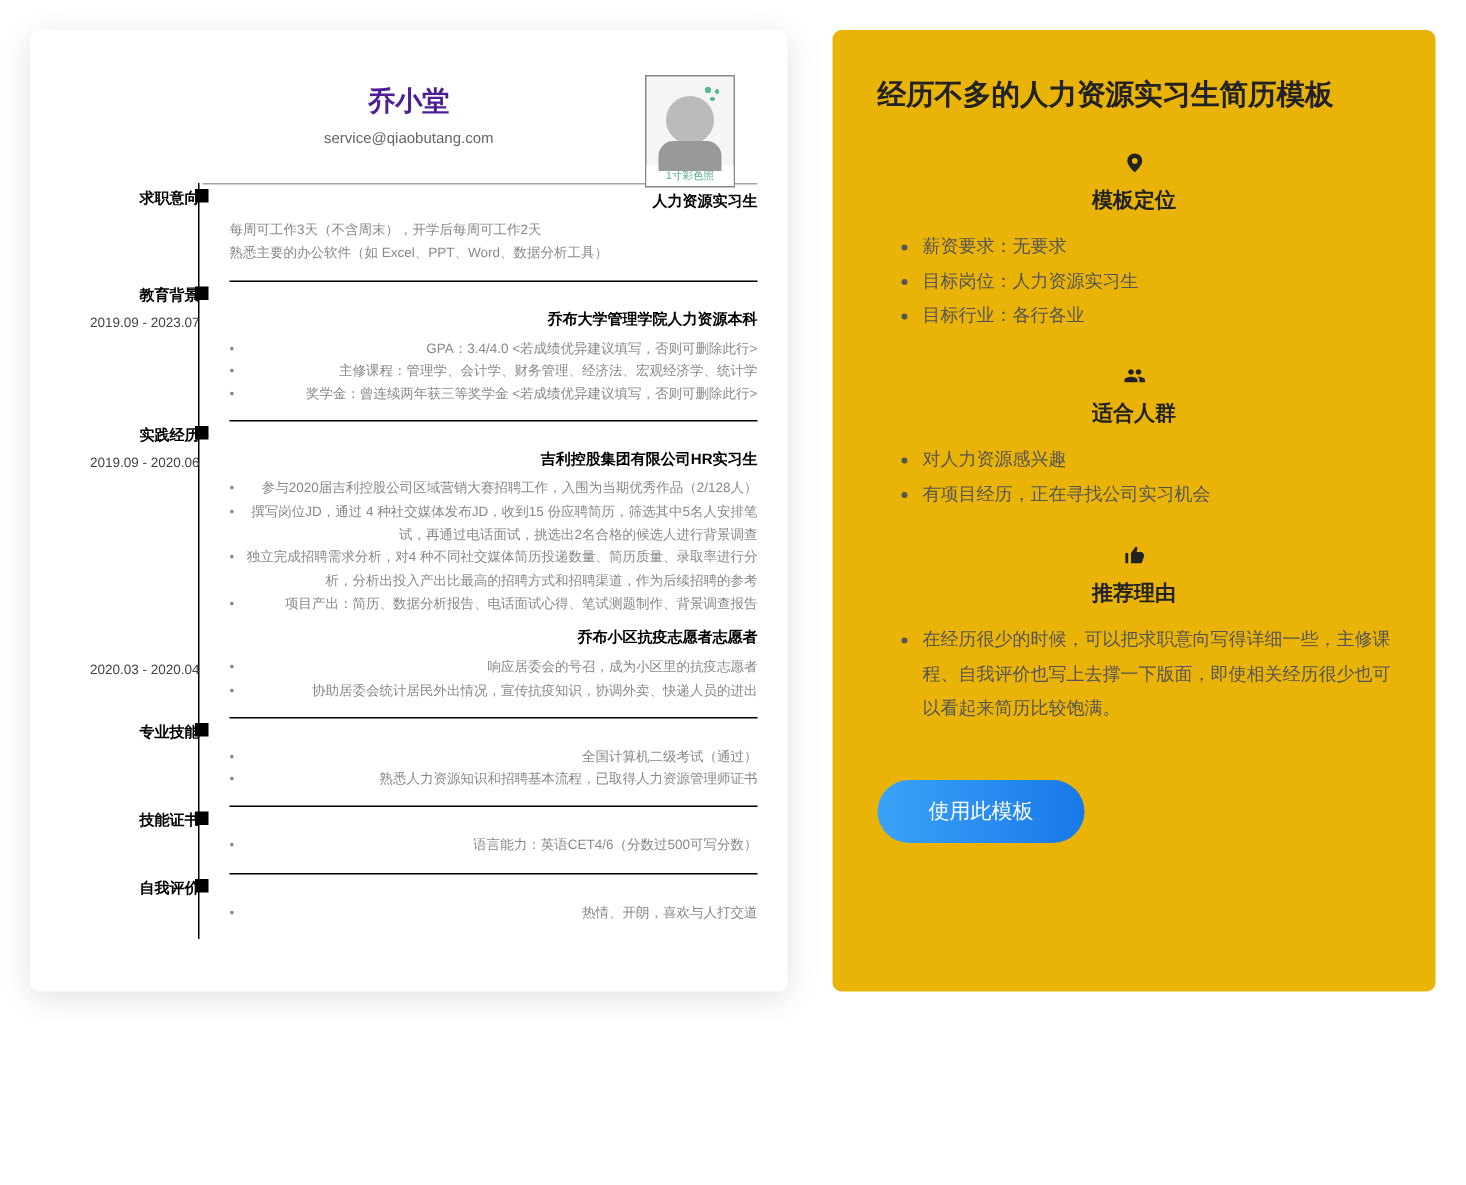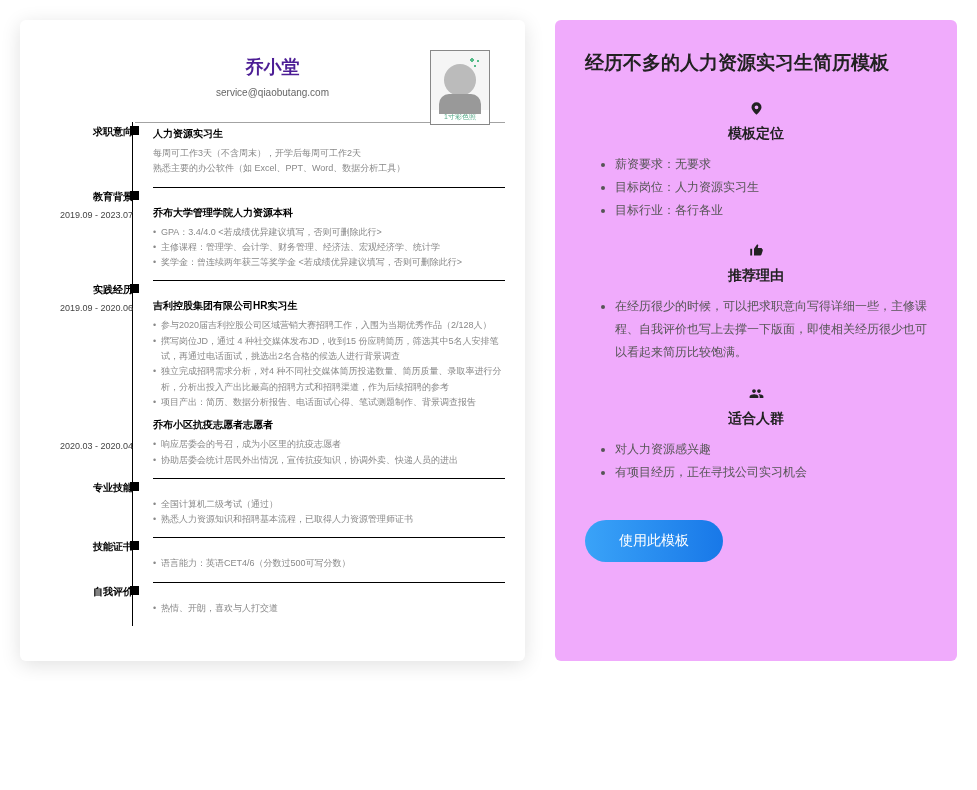--- a/index.html
+++ b/index.html
@@ -136,29 +136,30 @@
       text-align: right;
       font-size: 9px;
       color: #444;
     }
     .section-content {
       border-bottom: 1px solid #000;
       padding: 4px 0 10px 0;
     }
     .row-head {
       display: flex;
-      justify-content: flex-start;
+      justify-content: flex-end;
       font-size: 10px;
       font-weight: bold;
       color: #000;
       margin-bottom: 5px;
     }
     .bullets {
       list-style: none;
       padding: 0;
+      text-align: right;
     }
     .bullets li {
       font-size: 9px;
       color: #888;
       line-height: 1.7;
       position: relative;
       padding-left: 8px;
     }
     .bullets li::before {
       content: '•';
@@ -168,21 +169,21 @@
     .desc-line {
       font-size: 9px;
       color: #888;
       line-height: 1.7;
     }
     .entry-block { margin-bottom: 8px; }
     .entry-block:last-child { margin-bottom: 0; }
 
     
     .info-panel {
-      background: #f0abfc;
+      background: #eab308;
       border-radius: 6px;
       padding: 30px 30px 40px 30px;
       flex: 1;
     }
     .info-title {
       font-size: 19px;
       font-weight: bold;
       color: #222;
       margin-bottom: 25px;
     }
@@ -359,40 +360,40 @@
         <li>薪资要求：无要求</li>
         <li>目标岗位：人力资源实习生</li>
         <li>目标行业：各行各业</li>
       </ul>
     </div>
 
     <div class="info-section">
       <div class="info-heading">
         <span>
           <svg viewBox="0 0 24 24" fill="#222">
+              <path d="M16 11c1.66 0 3-1.34 3-3s-1.34-3-3-3-3 1.34-3 3 1.34 3 3 3zm-8 0c1.66 0 3-1.34 3-3S9.66 5 8 5 5 6.34 5 8s1.34 3 3 3zm0 2c-2.33 0-7 1.17-7 3.5V19h14v-2.5c0-2.33-4.67-3.5-7-3.5zm8 0c-.29 0-.62.02-.97.05 1.16.84 1.97 1.97 1.97 3.45V19h6v-2.5c0-2.33-4.67-3.5-7-3.5z"></path>
+            </svg>
+        </span>
+        <span>适合人群</span>
+      </div>
+      <ul class="info-list">
+        <li>对人力资源感兴趣</li>
+        <li>有项目经历，正在寻找公司实习机会</li>
+      </ul>
+    </div>
+
+    <div class="info-section">
+      <div class="info-heading">
+        <span>
+          <svg viewBox="0 0 24 24" fill="#222">
               <path d="M2 20h3V9H2v11zm19-10c0-1.1-.9-2-2-2h-5l.8-4c.1-.4-.1-.8-.4-1.1-.5-.5-1.4-.5-1.9 0L8 9v11h10c.8 0 1.5-.5 1.8-1.2l2-6c.1-.3.2-.6.2-.8v-2z"></path>
             </svg>
         </span>
         <span>推荐理由</span>
       </div>
       <ul class="info-list">
         <li>在经历很少的时候，可以把求职意向写得详细一些，主修课程、自我评价也写上去撑一下版面，即使相关经历很少也可以看起来简历比较饱满。</li>
       </ul>
     </div>
 
-    <div class="info-section">
-      <div class="info-heading">
-        <span>
-          <svg viewBox="0 0 24 24" fill="#222">
-              <path d="M16 11c1.66 0 3-1.34 3-3s-1.34-3-3-3-3 1.34-3 3 1.34 3 3 3zm-8 0c1.66 0 3-1.34 3-3S9.66 5 8 5 5 6.34 5 8s1.34 3 3 3zm0 2c-2.33 0-7 1.17-7 3.5V19h14v-2.5c0-2.33-4.67-3.5-7-3.5zm8 0c-.29 0-.62.02-.97.05 1.16.84 1.97 1.97 1.97 3.45V19h6v-2.5c0-2.33-4.67-3.5-7-3.5z"></path>
-            </svg>
-        </span>
-        <span>适合人群</span>
-      </div>
-      <ul class="info-list">
-        <li>对人力资源感兴趣</li>
-        <li>有项目经历，正在寻找公司实习机会</li>
-      </ul>
-    </div>
-
     <button class="use-btn">使用此模板</button>
   </div>
 </div>
 
 </body></html>

